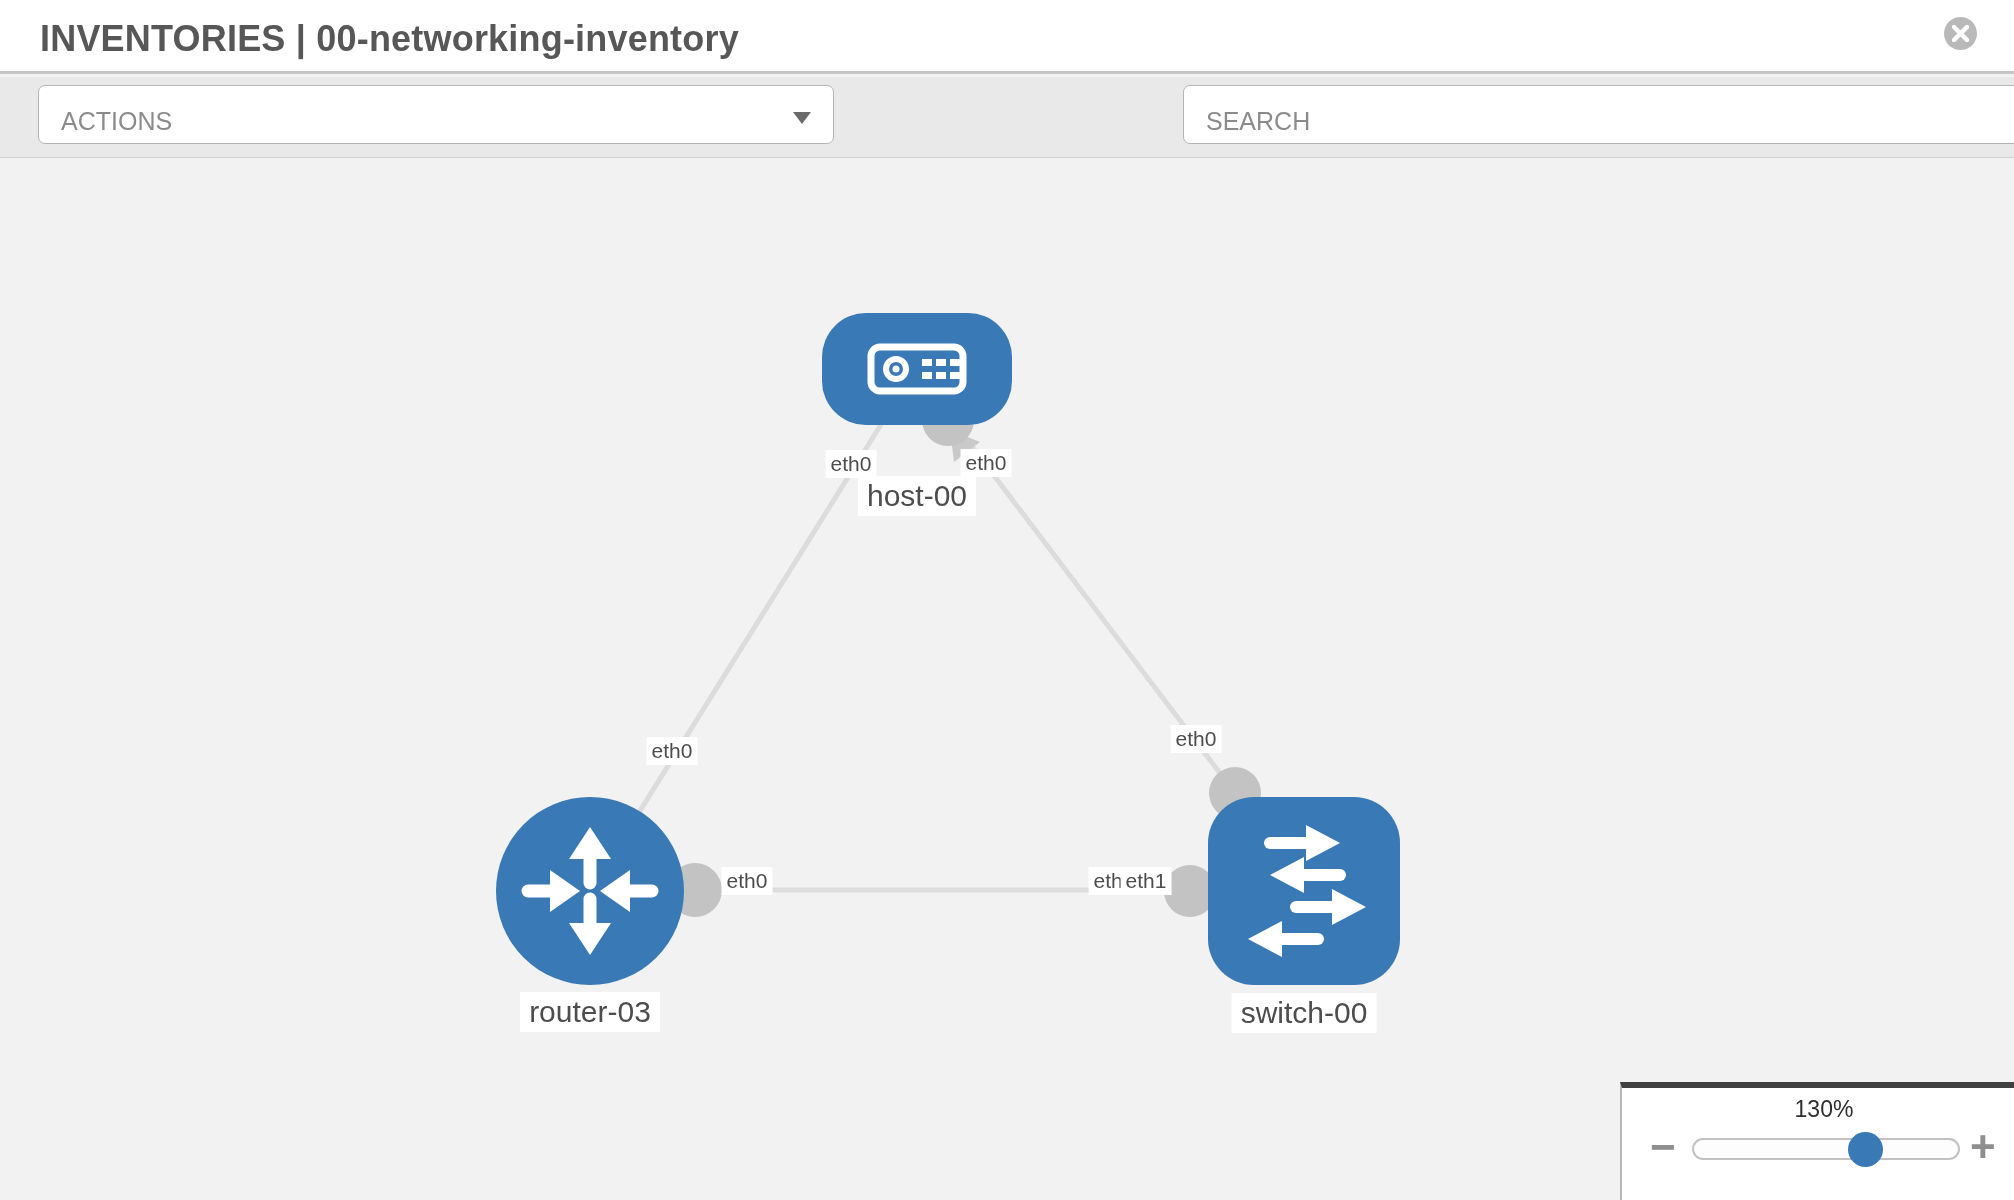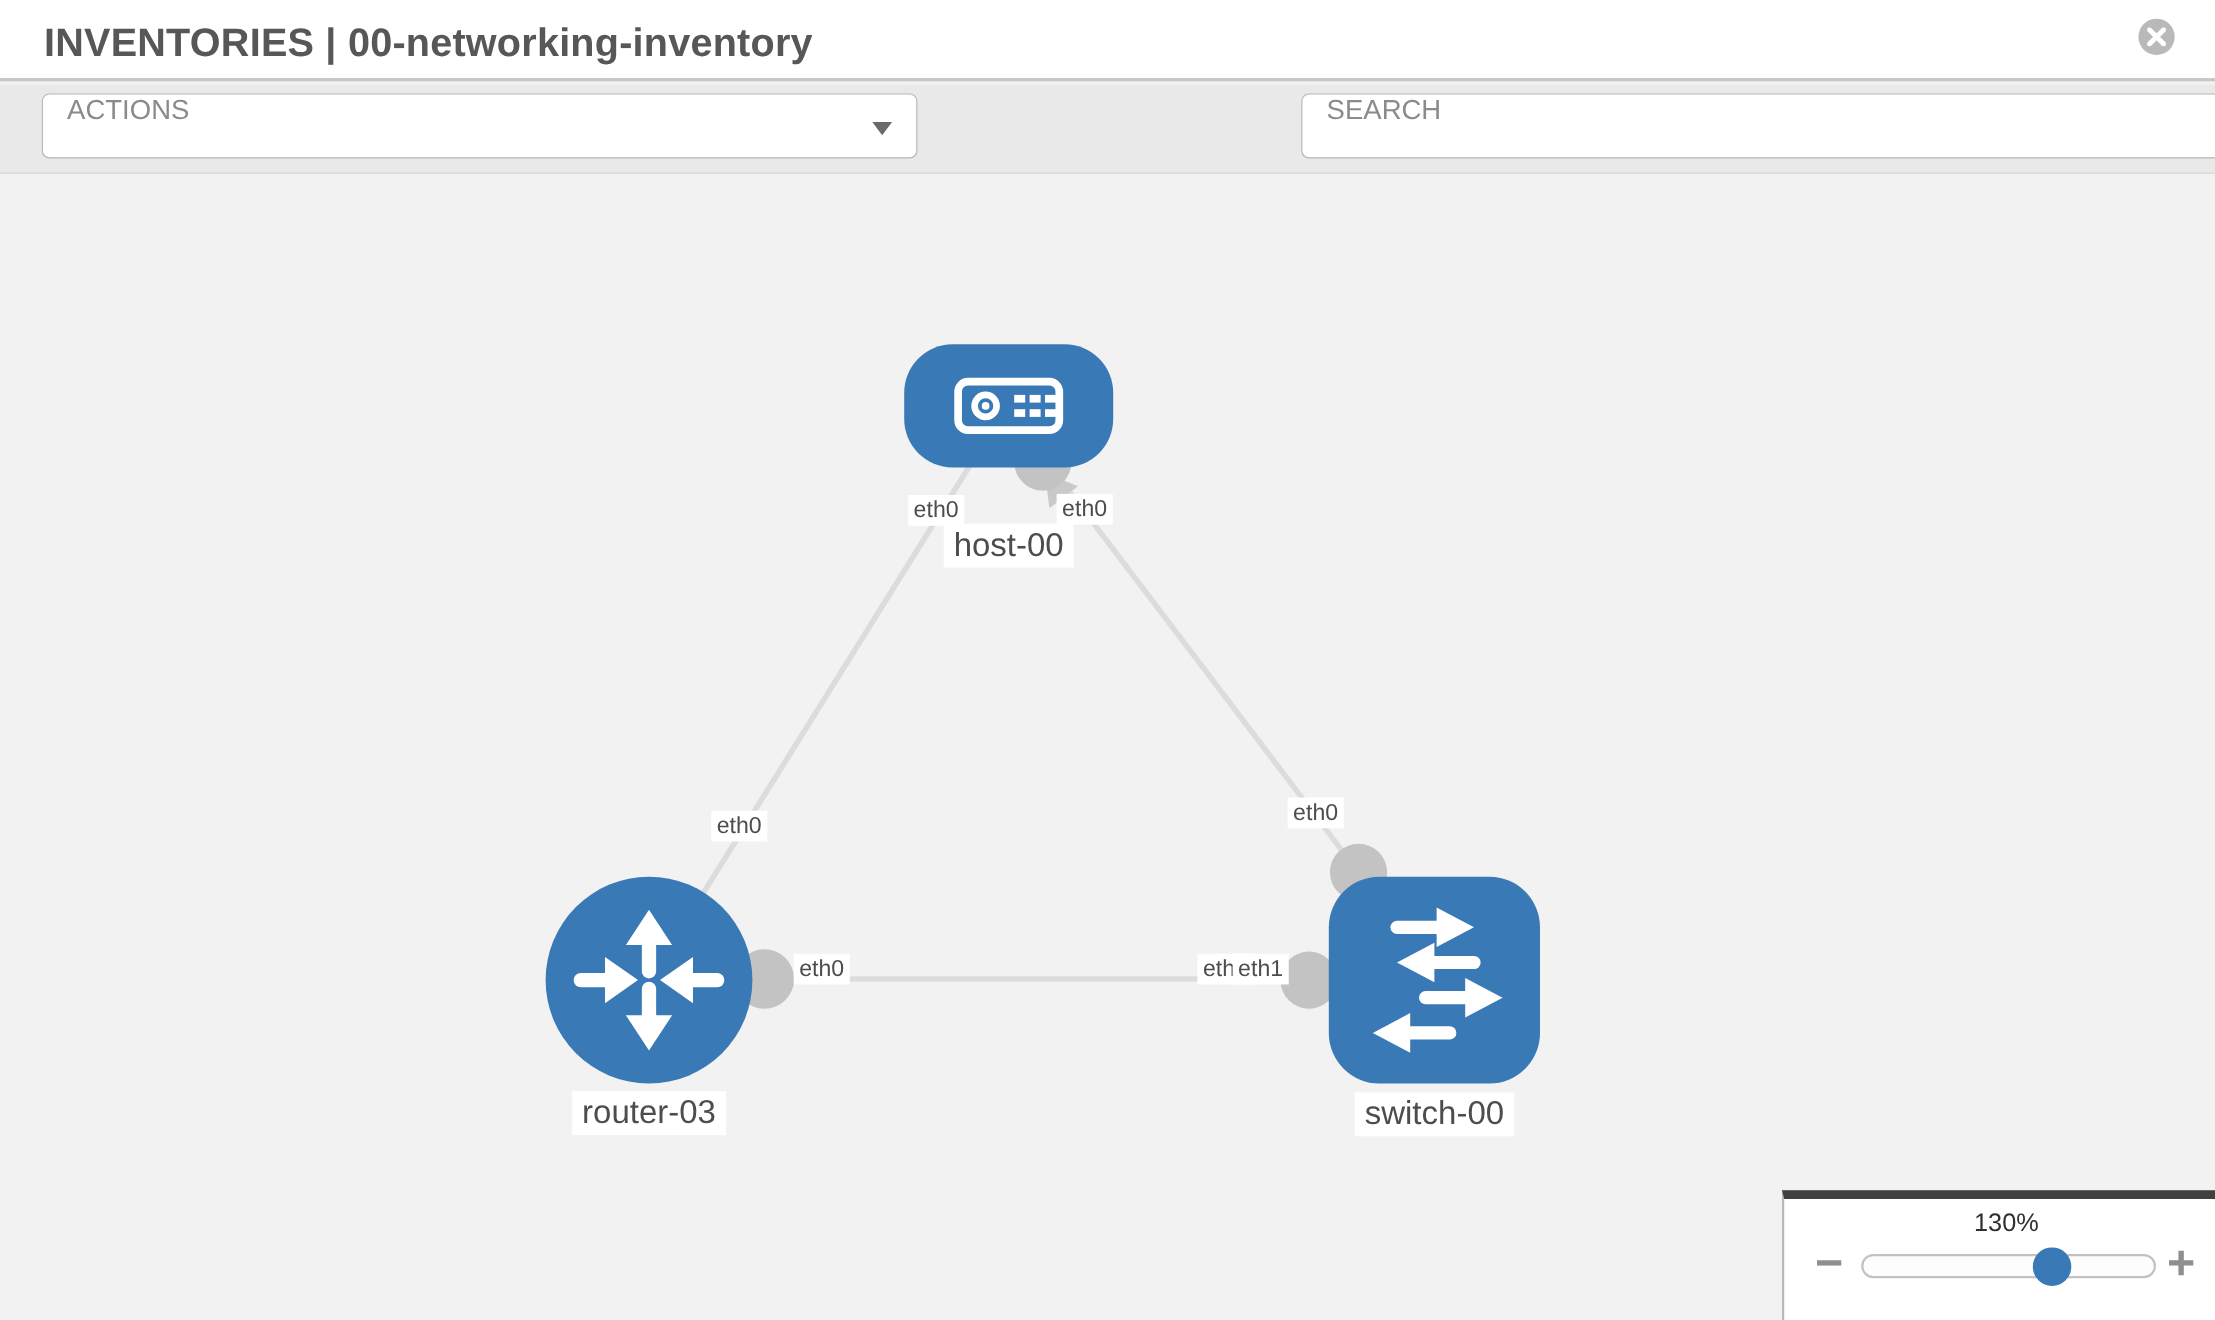--- a/index.html
+++ b/index.html
@@ -14,21 +14,21 @@
     color:#575757; letter-spacing:0.2px; }
   .close-btn { position:absolute; right:37px; top:17px; width:33px; height:33px;
     border-radius:50%; background:#b9b9b9; cursor:pointer; }
   .close-btn svg { position:absolute; left:8px; top:8px; }
 
   
   .toolbar { position:absolute; left:0; top:77px; width:2014px; height:81px;
     background:#e9e9e9; border-bottom:1px solid #d2d2d2; }
   .combo { position:absolute; top:8px; height:59px; background:#ffffff;
     border:1px solid #b5b5b5; border-radius:7px; }
-  .combo .combo-text { position:absolute; left:22px; top:0; font-size:25px;
+  .combo .combo-text { position:absolute; left:22px; top:21px; font-size:25px;
     color:#8b8b8b;text-align:center; }
   .combo .caret { position:absolute; right:22px; top:24px; }
   #actions-combo { left:38px; width:796px; }
   #search-combo { left:1183px; width:884px; }
   .tool-icon { position:absolute; top:98px; width:38px; height:38px; cursor:pointer; }
   #wrench-icon { left:1050px; }
   #key-icon { left:1114px; }
 
   
   .canvas { position:absolute; left:0; top:158px; width:2014px; height:1042px;
@@ -36,21 +36,21 @@
   .canvas svg.topo { position:absolute; left:0; top:0; }
 
   
   .glabel { position:absolute; transform:translate(-50%,-50%); background:#ffffff;
     color:#4d4d4d; white-space:nowrap; text-align:center; }
   .iface-label { font-size:21px; padding:2px 5px; z-index:5; }
   .node-label { font-size:30px; padding:3px 9px; z-index:6; }
 
   
   .zoom-panel { position:absolute; left:1620px; top:1082px; width:394px; height:118px;
-    background:#ffffff; border-top:8px solid #404040; border-left:2px solid #b9b9b9; }
+    background:#ffffff; border-top:6px solid #404040; border-left:2px solid #b9b9b9; }
   .zoom-level { position:absolute; left:132px; top:8px; width:140px; text-align:center;
     font-size:23px; color:#2f2f2f; }
   .zoom-minus, .zoom-plus { position:absolute; top:30px; font-size:44px; font-weight:bold;
     color:#8f8f8f; cursor:pointer; line-height:58px; }
   .zoom-minus { left:28px; }
   .zoom-plus { left:348px; }
   .zoom-track { position:absolute; left:70px; top:50px; width:268px; height:22px;
     background:#fdfdfd; border:2px solid #c2c2c2; border-radius:12px; cursor:pointer; }
   .zoom-thumb { position:absolute; left:226px; top:44px; width:35px; height:35px;
     border-radius:50%; background:#3879b6; cursor:grab; }

